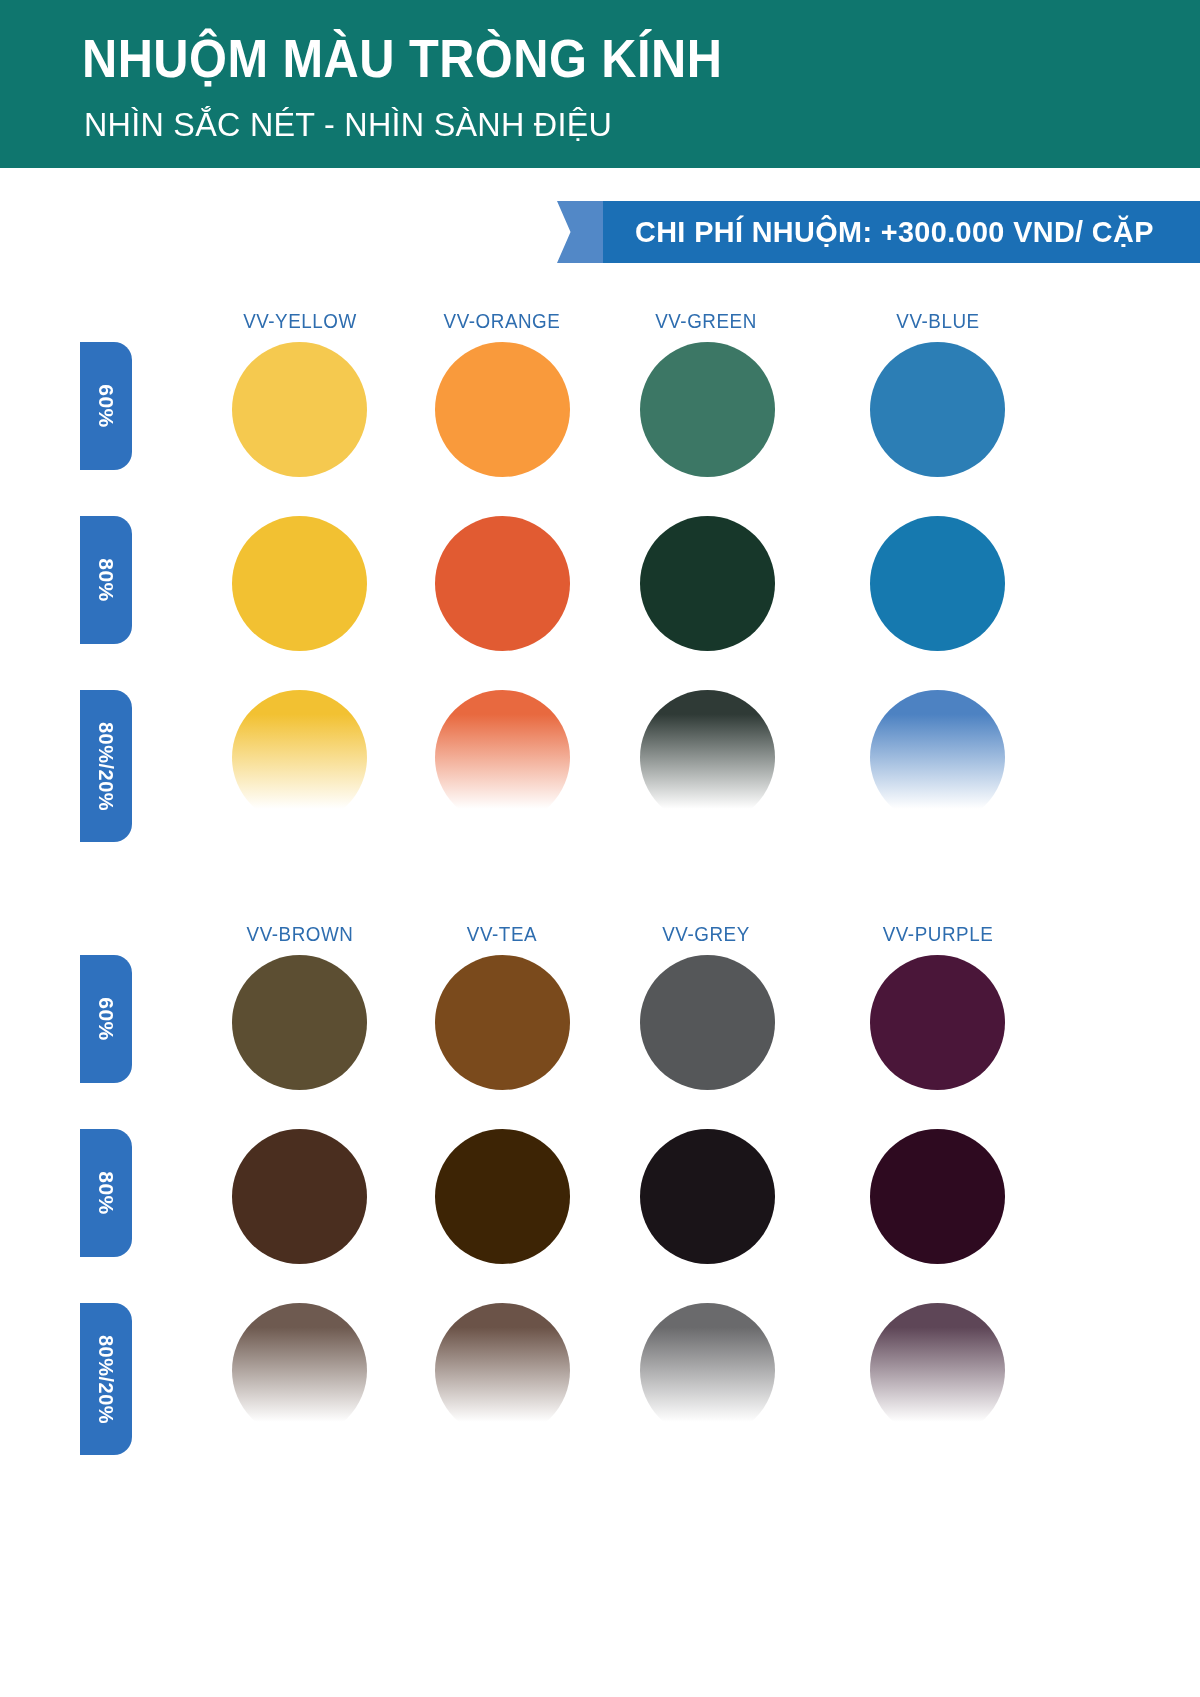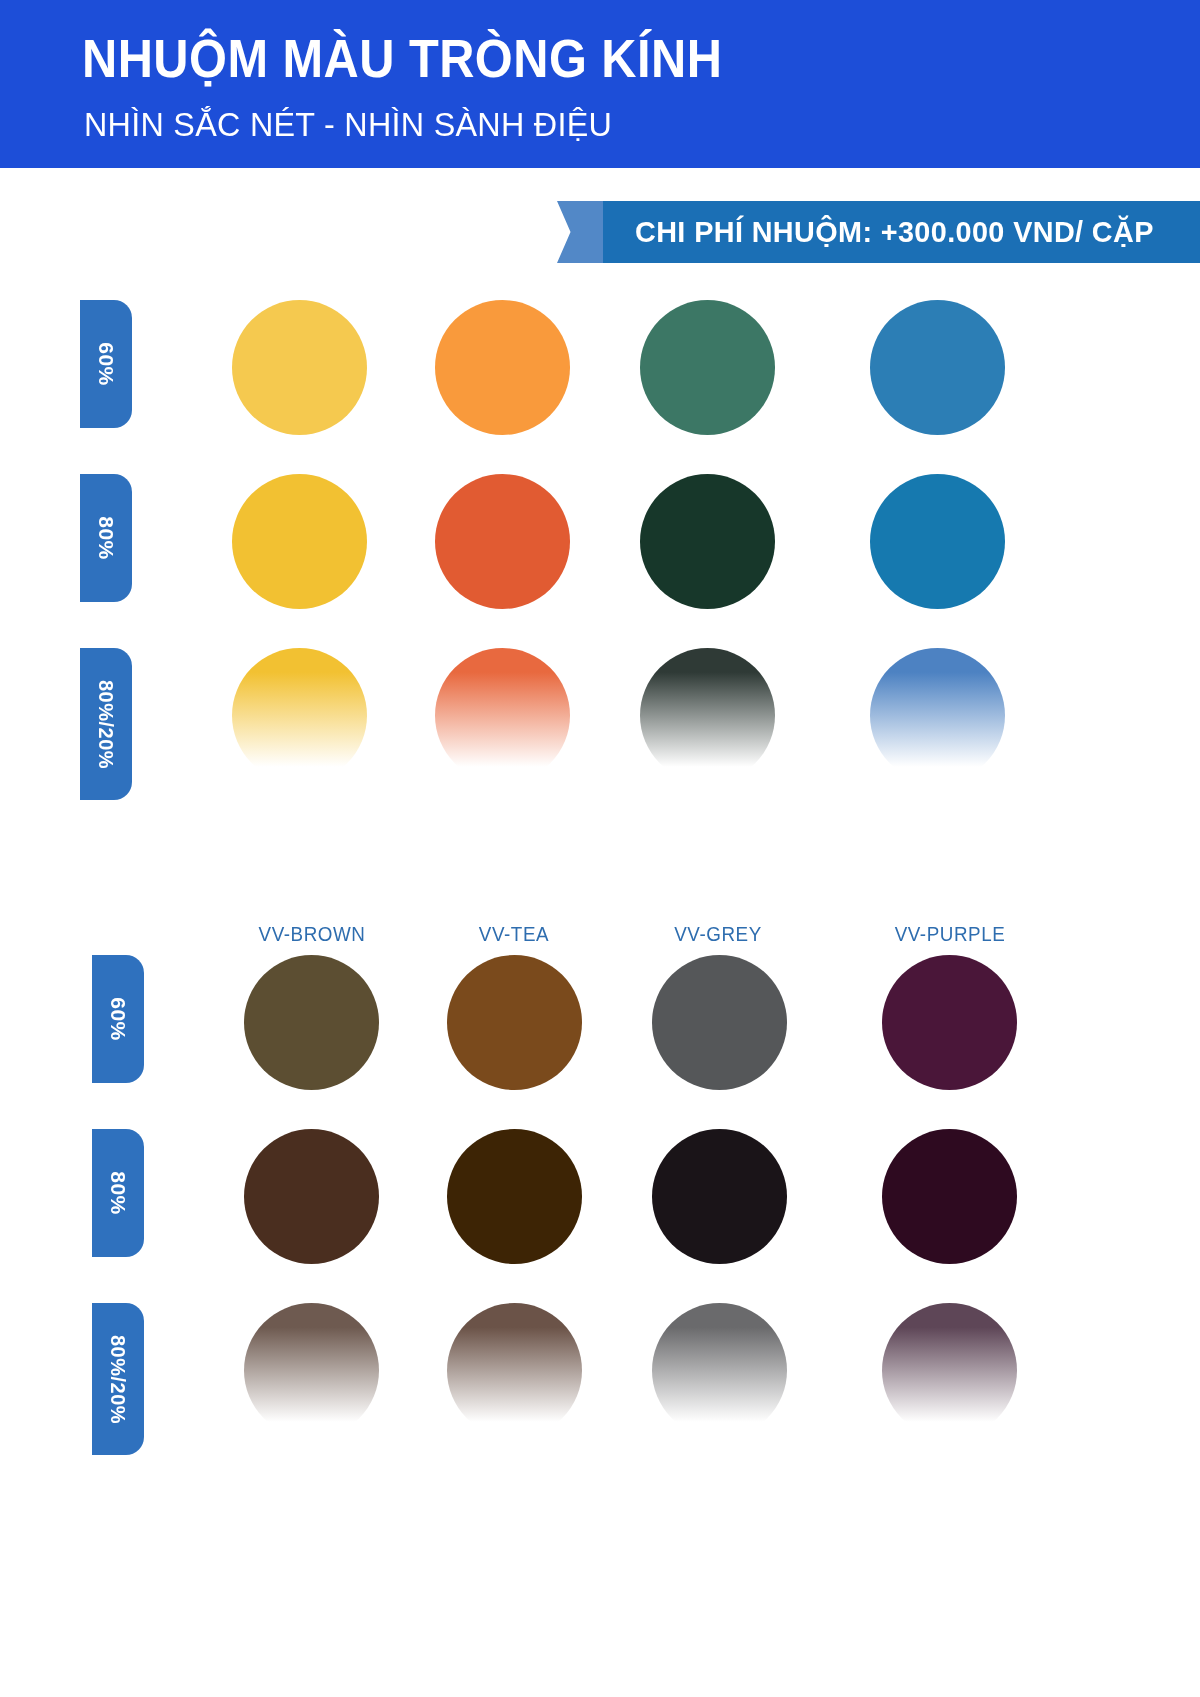--- a/index.html
+++ b/index.html
@@ -60,21 +60,21 @@
     letter-spacing: 0.4px;
     margin-left: 32px;
     white-space: nowrap;
     transform: scaleX(0.96);
     transform-origin: left center;
   }
 
   
   .group { position: absolute; left: 0; width: 1200px; }
   #group-1 { top: 300px; }
-  #group-2 { top: 913px; padding-left: 12px; }
+  #group-2 { top: 913px; }
 
   .label-row {
     position: relative; height: 42px; width: 1200px;
   }
   .col-label {
     position: absolute; top: 10px;
     width: 220px; text-align: center;
     color: #2E6DAF;
     font-size: 20px;
     font-weight: normal;
@@ -134,33 +134,39 @@
     line-height: 1.38;
     white-space: nowrap;
     transform: scaleX(0.95); transform-origin: left center;
   }
 </style>
 </head>
 <body>
 
 <div class="page">
 
-  <div class="header" style="background: #1d4ed8; padding-left: 32px;">
+  <div class="header" style="background: #0f766e; padding-left: 32px;">
     <div class="header-title">NHUỘM MÀU TRÒNG KÍNH</div>
     <div class="header-sub">NHÌN SẮC NÉT - NHÌN SÀNH ĐIỆU</div>
   </div>
 
   <div class="ribbon">
     <div class="ribbon-tail" style="background: rgb(82, 136, 199);"></div>
     <div class="ribbon-body" style="background: rgb(27, 111, 181);">
       <div class="ribbon-text">CHI PHÍ NHUỘM: +300.000 VND/ CẶP</div>
     </div>
   </div>
 
   <div class="group" id="group-1">
+    <div class="label-row">
+      <div class="col-label c0" style="color: rgb(46, 109, 175);">VV-YELLOW</div>
+      <div class="col-label c1" style="color: rgb(46, 109, 175);">VV-ORANGE</div>
+      <div class="col-label c2" style="color: rgb(46, 109, 175);">VV-GREEN</div>
+      <div class="col-label c3" style="color: rgb(46, 109, 175);">VV-BLUE</div>
+    </div>
 
     <div class="swatch-row">
       <div class="pct-tag" style="background: rgb(47, 113, 190);">
         <span class="pct-text">60%</span>
       </div>
       <div class="swatch c0" style="background: rgb(245, 201, 79);"></div>
       <div class="swatch c1" style="background: rgb(249, 154, 60);"></div>
       <div class="swatch c2" style="background: rgb(60, 119, 101);"></div>
       <div class="swatch c3" style="background: rgb(44, 126, 181);"></div>
     </div>

